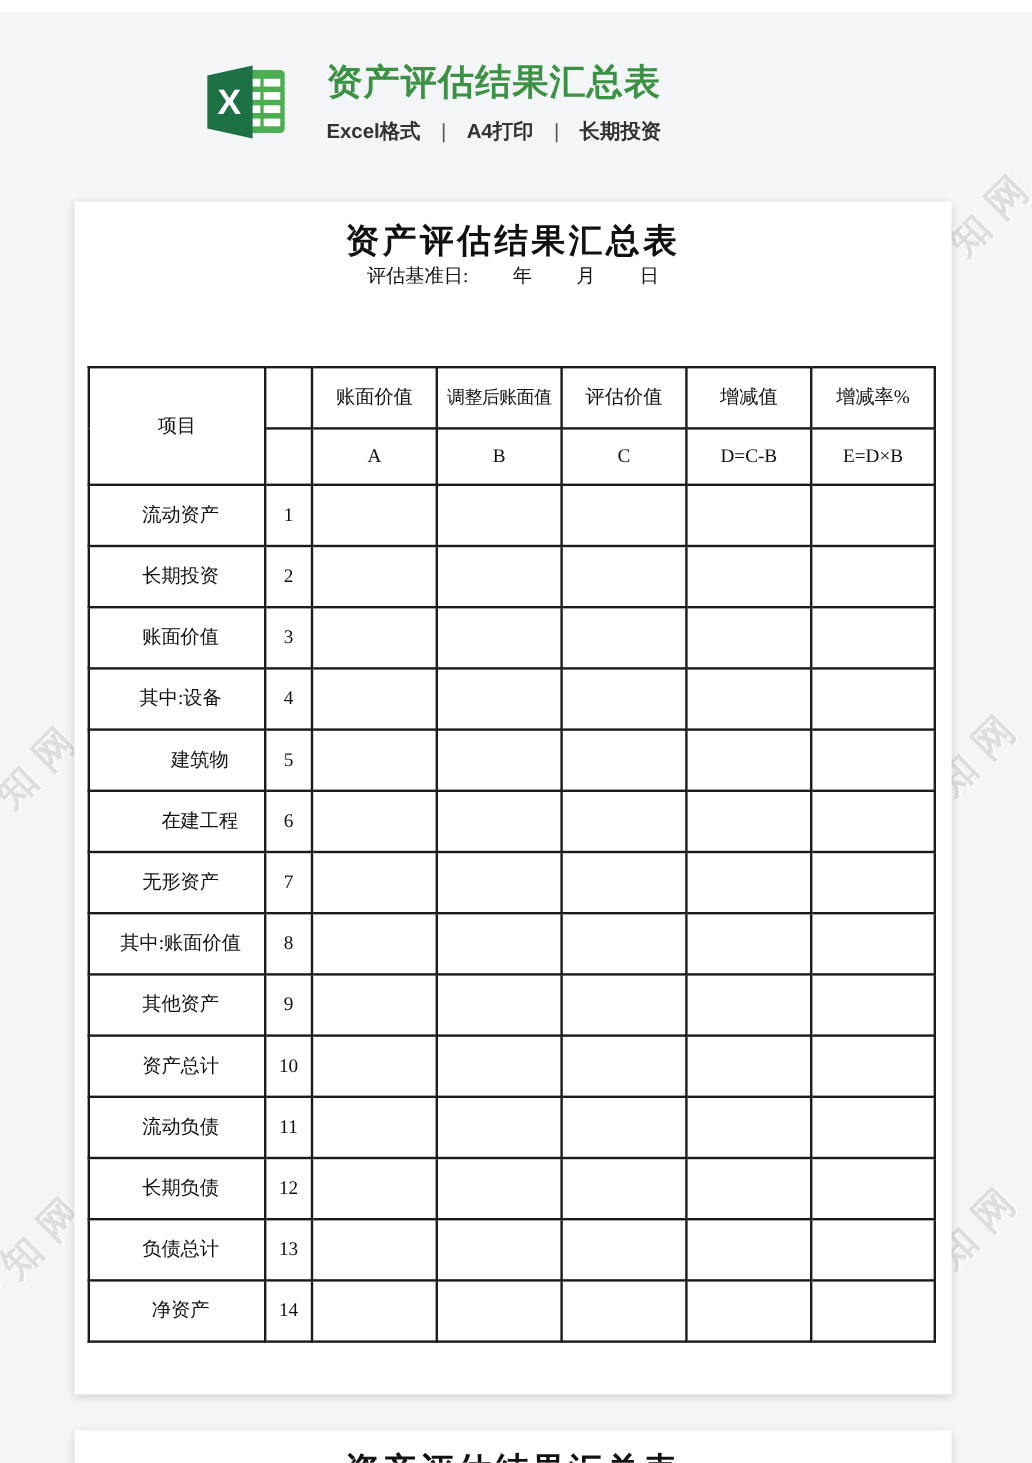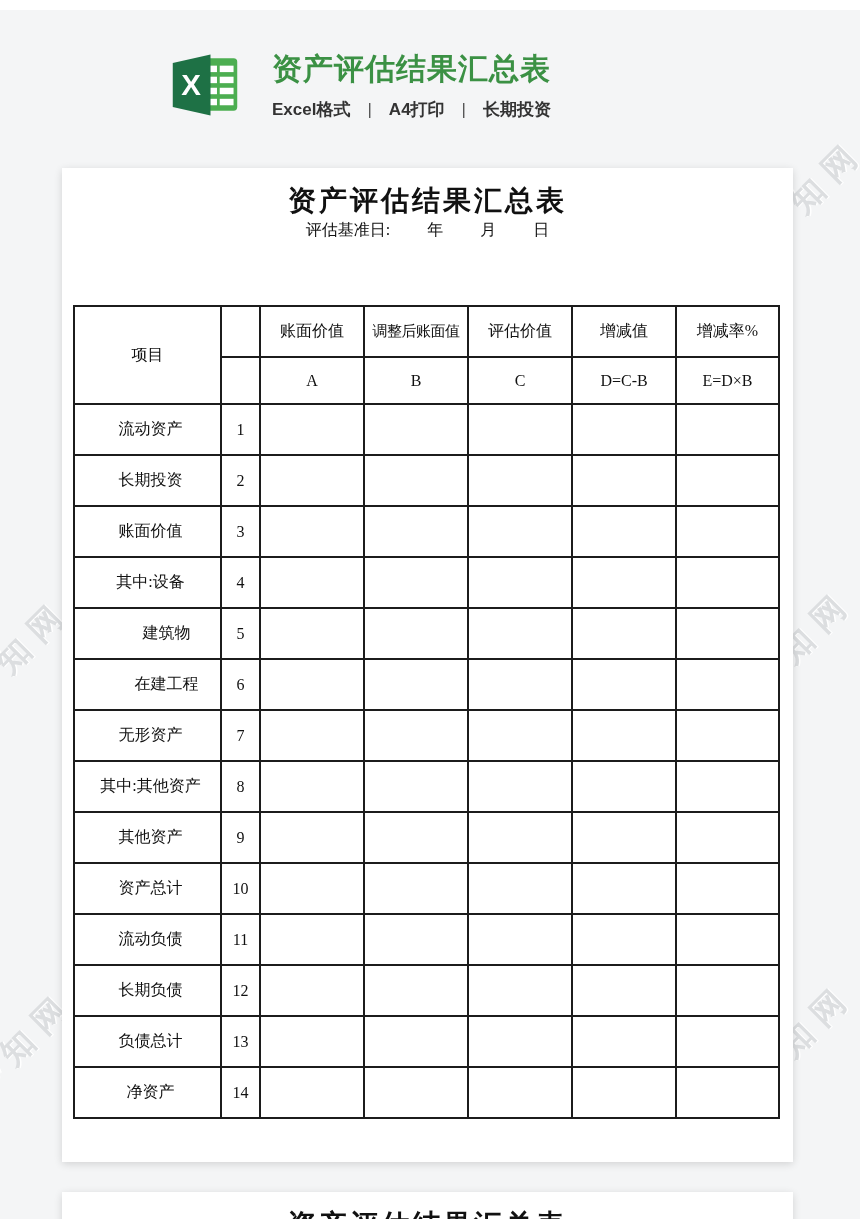--- a/index.html
+++ b/index.html
@@ -197,21 +197,21 @@
     <tr class="body-row">
       <td class="c-label">无形资产</td>
       <td class="c-num">7</td>
       <td></td>
           <td></td>
       <td></td>
           <td></td>
       <td></td>
     </tr>
     <tr class="body-row">
-      <td class="c-label">其中:其他资产</td>
+      <td class="c-label">其中:账面价值</td>
       <td class="c-num">8</td>
       <td></td>
           <td></td>
       <td></td>
           <td></td>
       <td></td>
     </tr>
     <tr class="body-row">
       <td class="c-label">其他资产</td>
       <td class="c-num">9</td>

